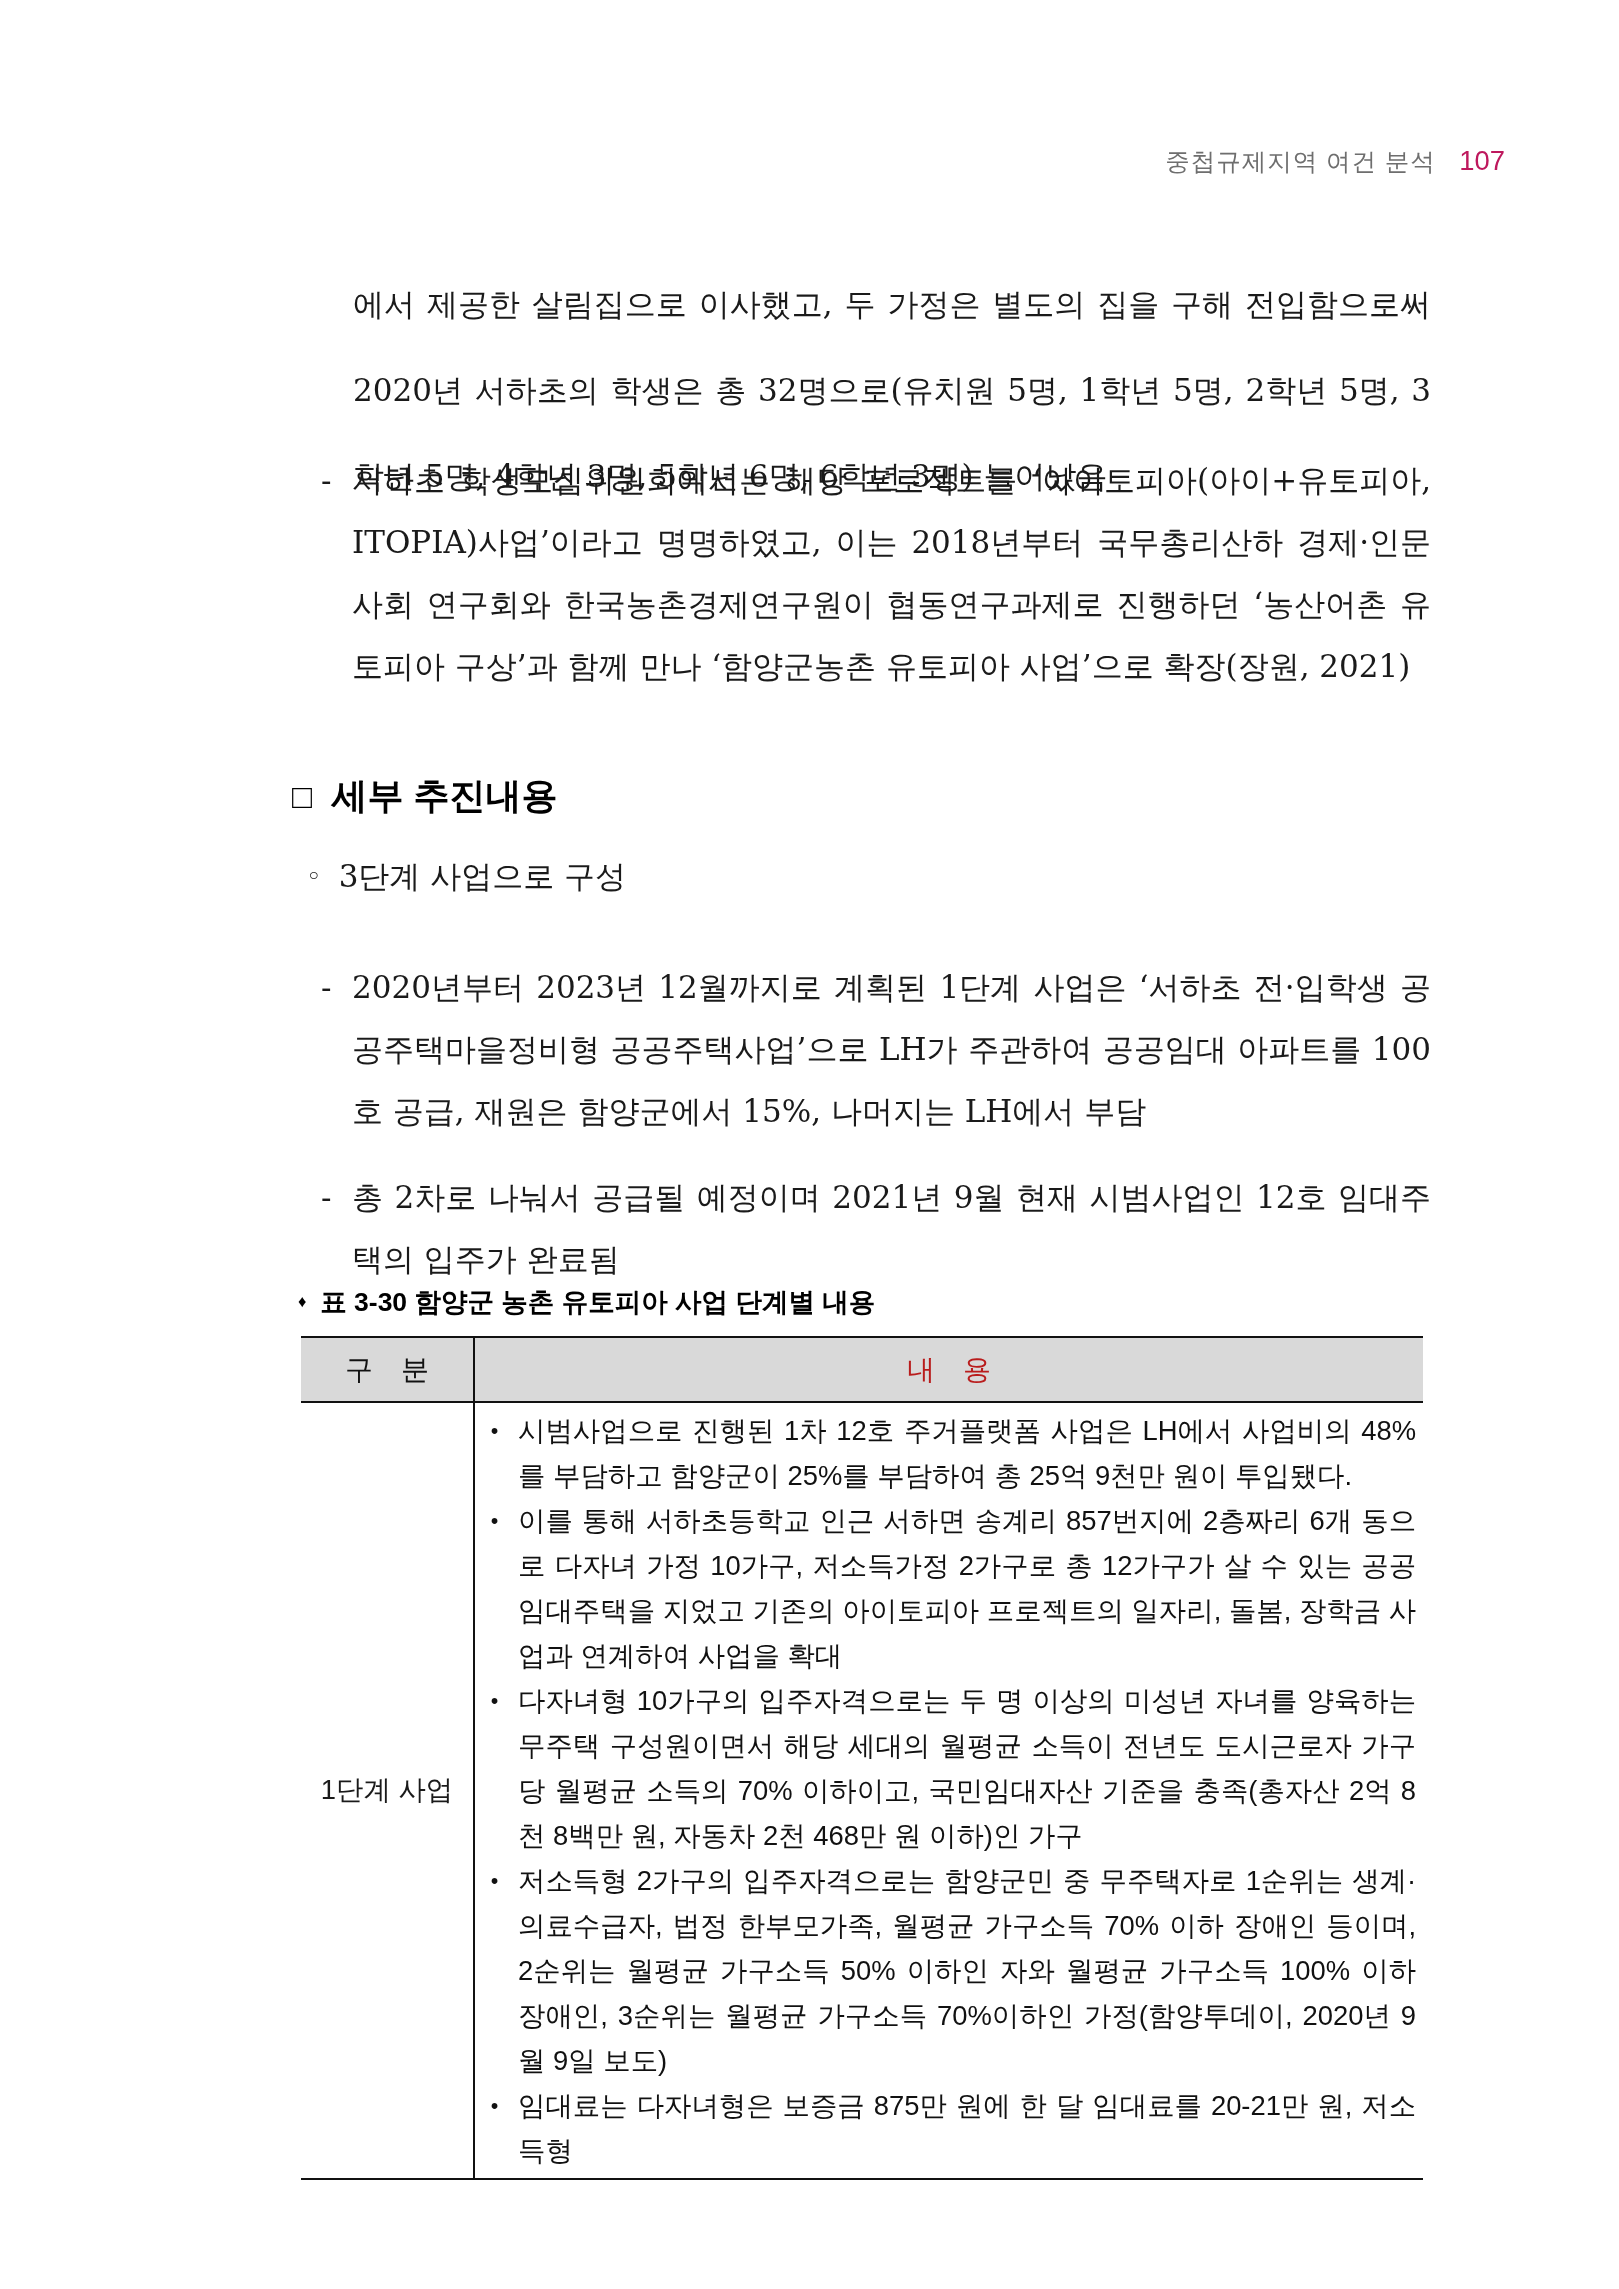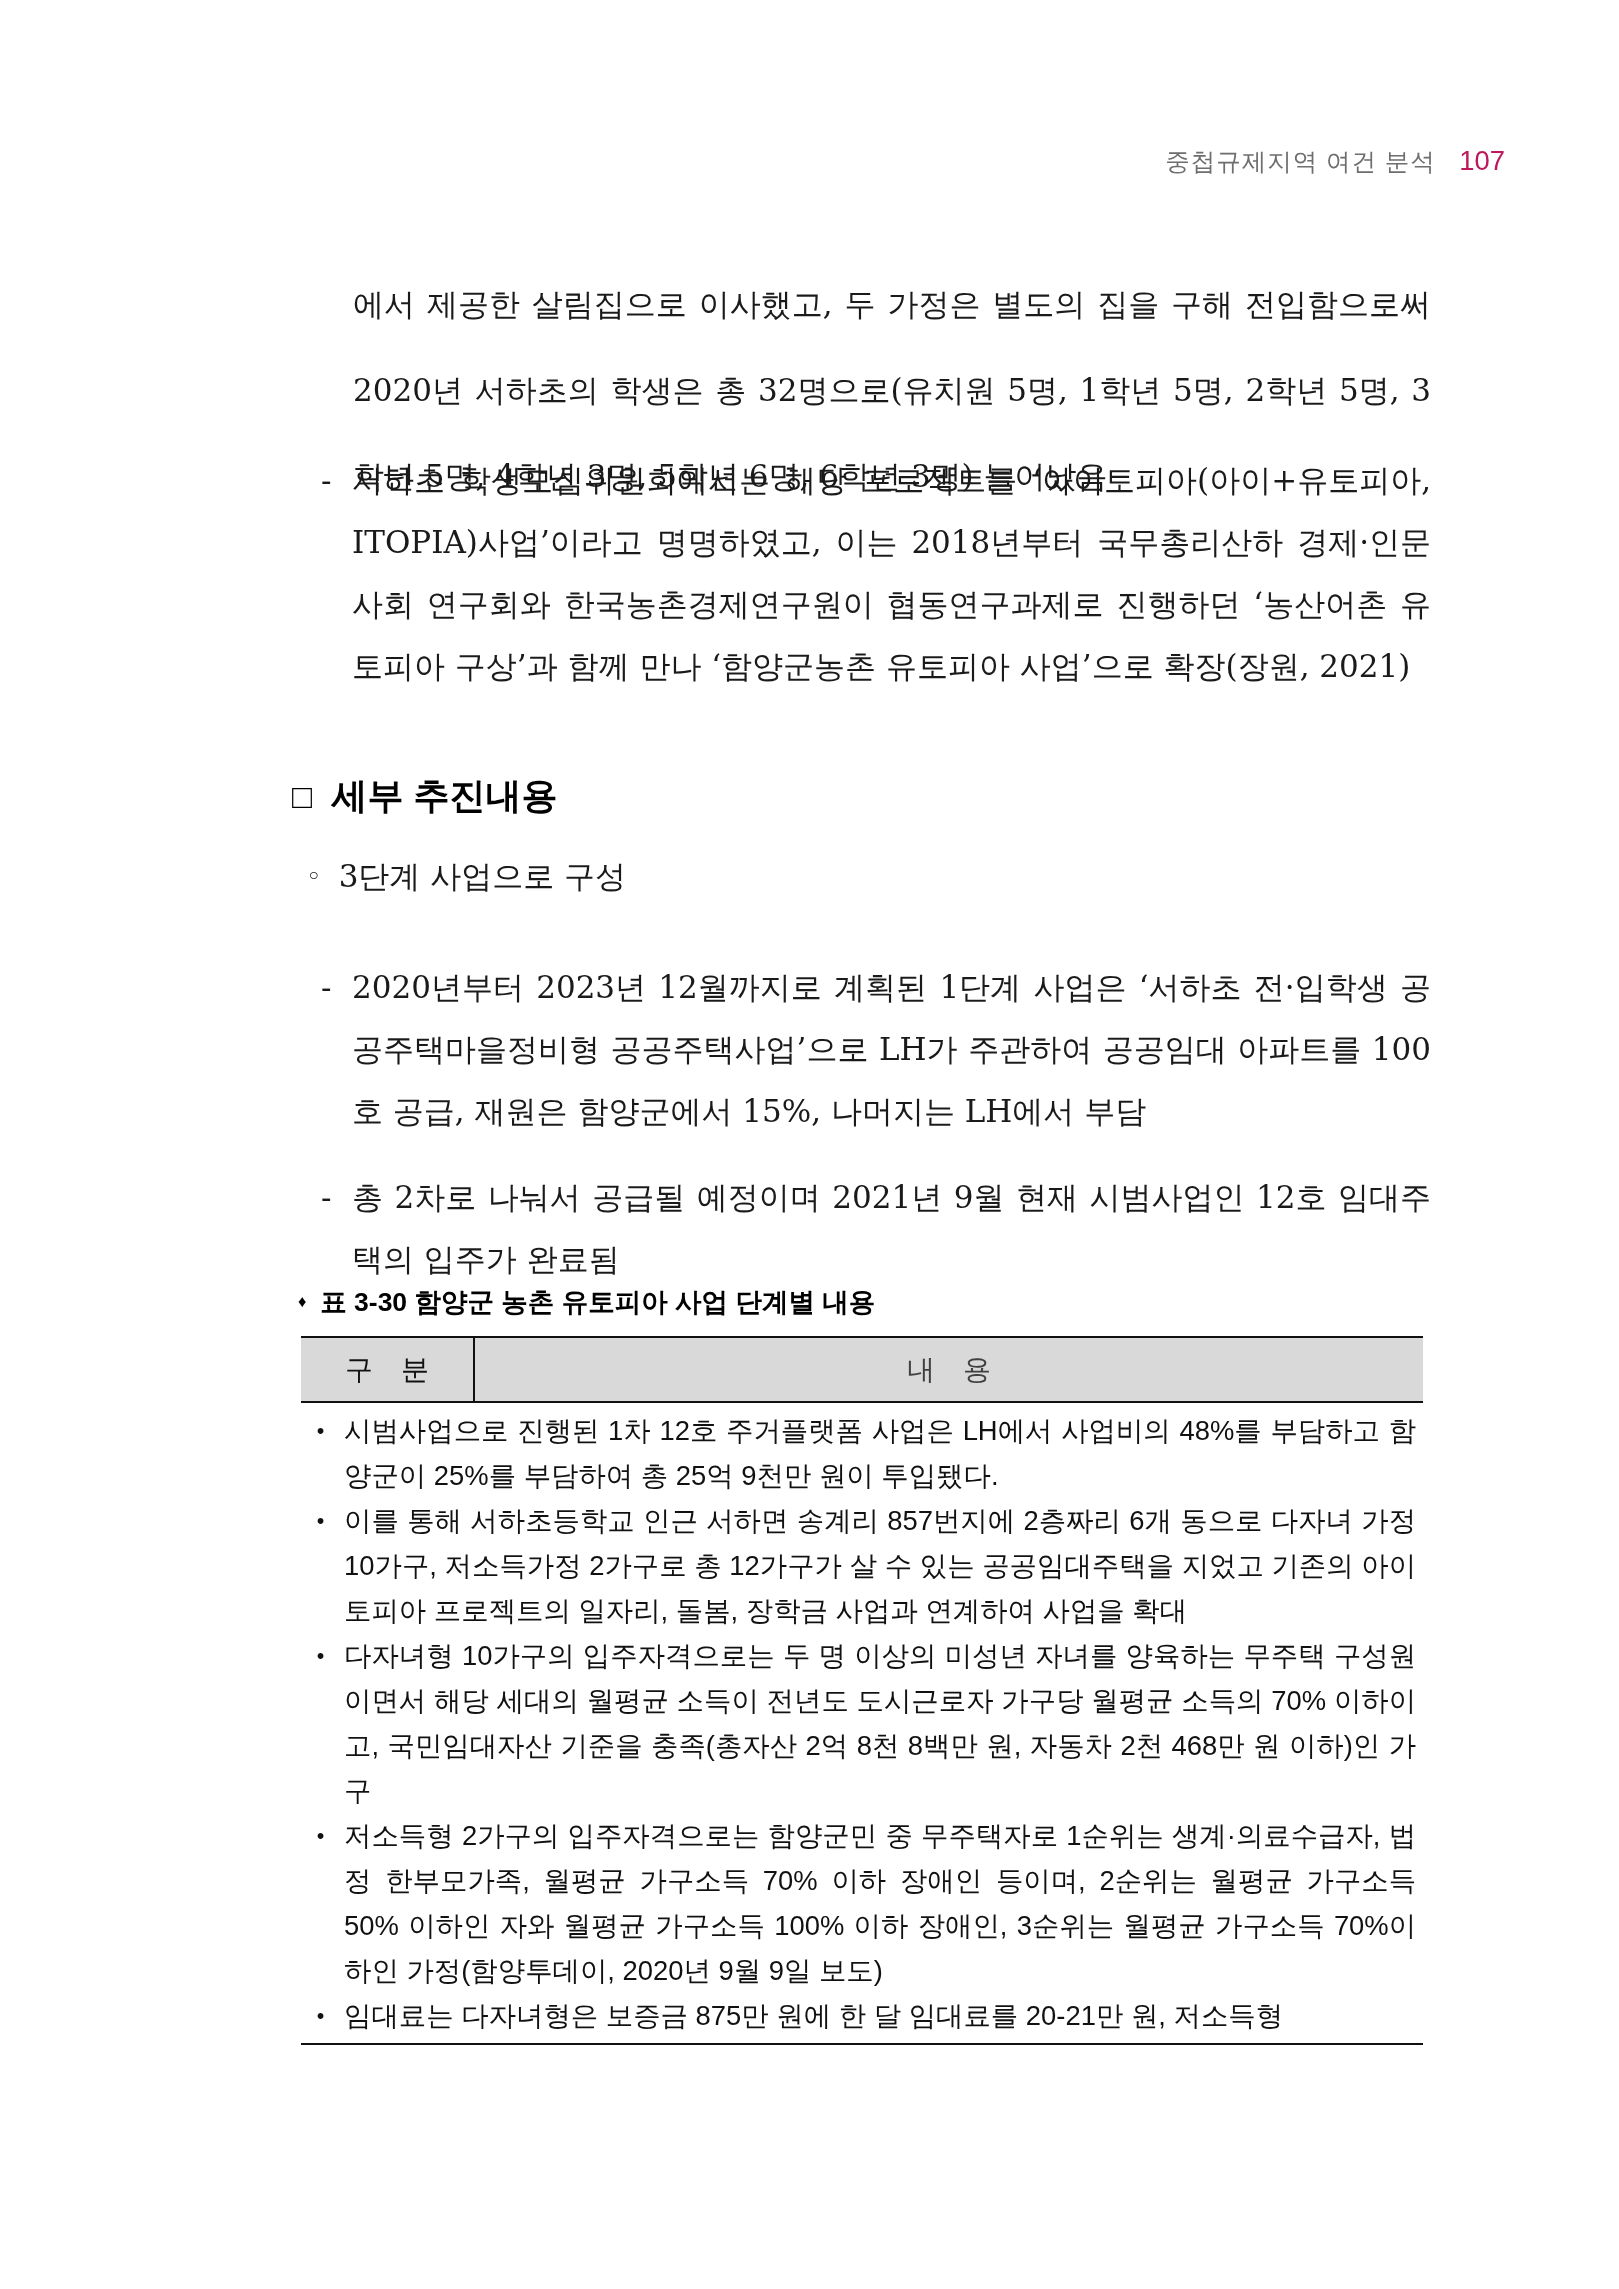--- a/index.html
+++ b/index.html
@@ -74,21 +74,21 @@
     background:#d9d9d9;
     border-bottom:2.9px solid #111;
   }
   .t-h1{
     flex:0 0 172px;border-right:2px solid #111;
     display:flex;align-items:center;justify-content:center;
     font-size:28px;color:#111;
   }
   .t-h2{
     flex:1;display:flex;align-items:center;justify-content:center;
-    font-size:28px;color:#404040;border-radius:10px;
+    font-size:28px;color:#b91c1c;border-radius:10px;
   }
   .t-body{
     display:flex;
     border-bottom:2px solid #111;
   }
   .t-c1{
     flex:0 0 172px;border-right:2px solid #111;
     display:flex;align-items:center;justify-content:center;
     font-size:27.4px;
   }
@@ -141,20 +141,21 @@
     <span class="tc-marker">♦</span>
     <span>표 3-30 함양군 농촌 유토피아 사업 단계별 내용</span>
   </div>
 
   <div class="data-table">
     <div class="t-header">
       <div class="t-h1">구　분</div>
       <div class="t-h2">내　용</div>
     </div>
     <div class="t-body">
+      <div class="t-c1">1단계 사업</div>
       <div class="t-c2">
         <div class="bullet-row">
           <span class="b-mark">•</span>
           <div class="b-text">시범사업으로 진행된 1차 12호 주거플랫폼 사업은 LH에서 사업비의 48%를 부담하고 함양군이 25%를 부담하여 총 25억 9천만 원이 투입됐다.</div>
         </div>
         <div class="bullet-row">
           <span class="b-mark">•</span>
           <div class="b-text">이를 통해 서하초등학교 인근 서하면 송계리 857번지에 2층짜리 6개 동으로 다자녀 가정 10가구, 저소득가정 2가구로 총 12가구가 살 수 있는 공공임대주택을 지었고 기존의 아이토피아 프로젝트의 일자리, 돌봄, 장학금 사업과 연계하여 사업을 확대</div>
         </div>
         <div class="bullet-row">

